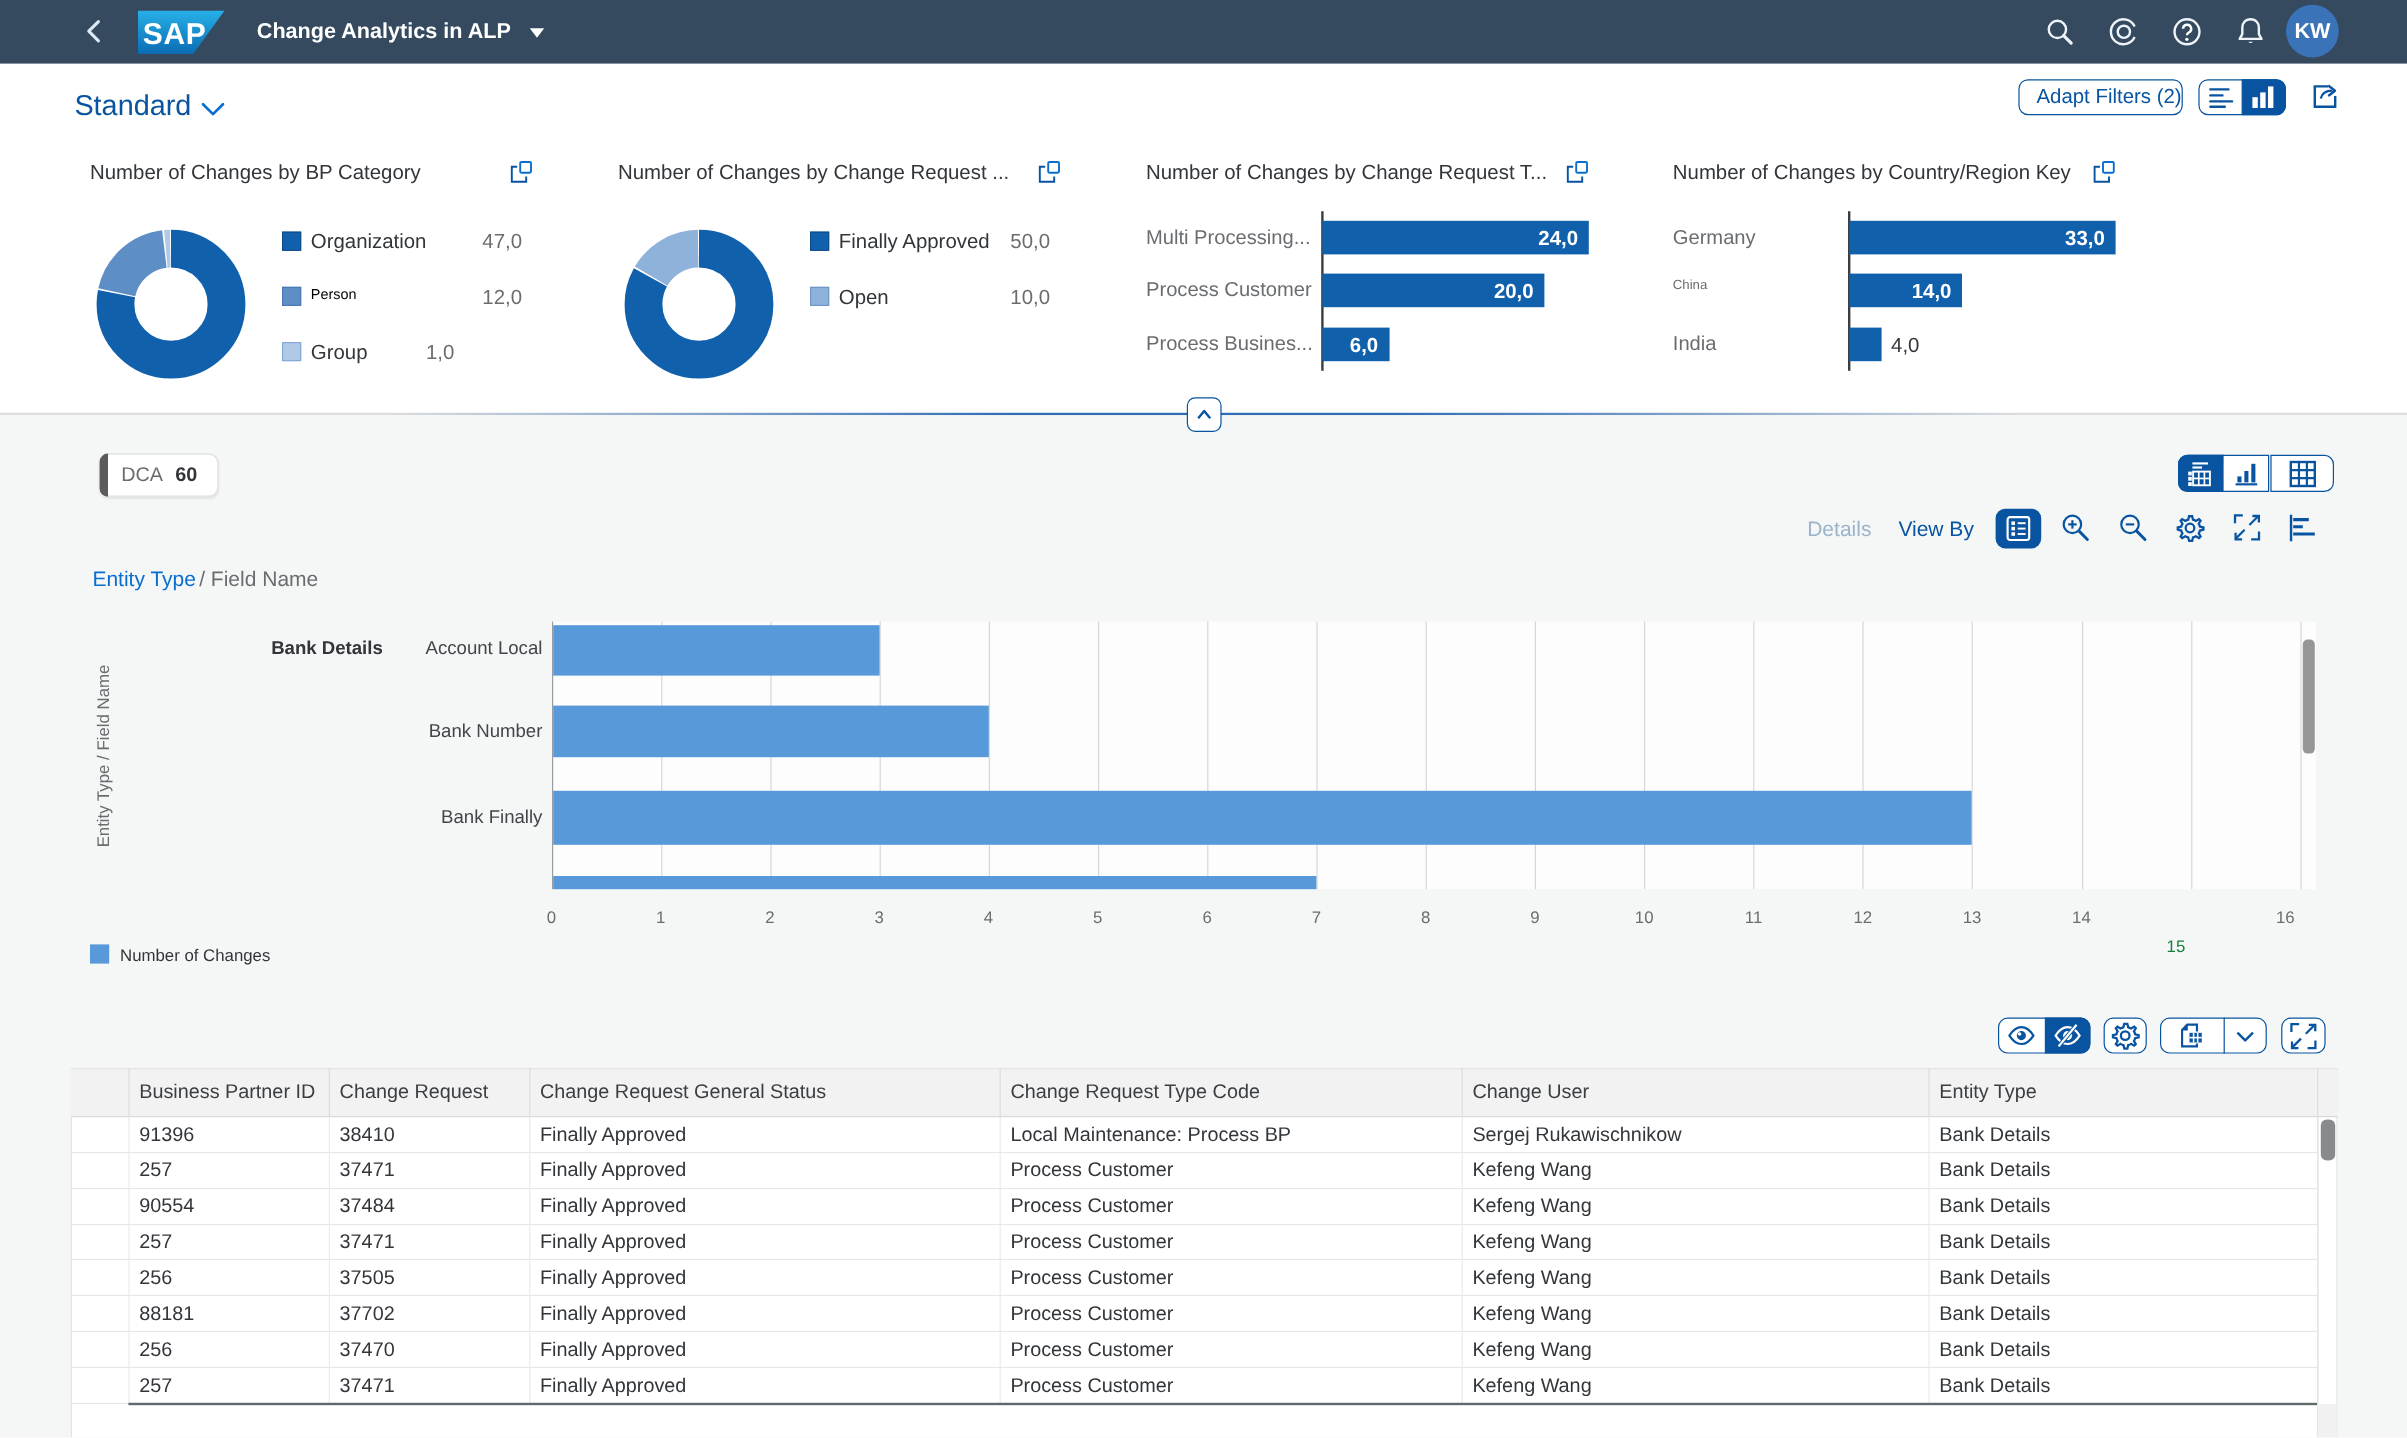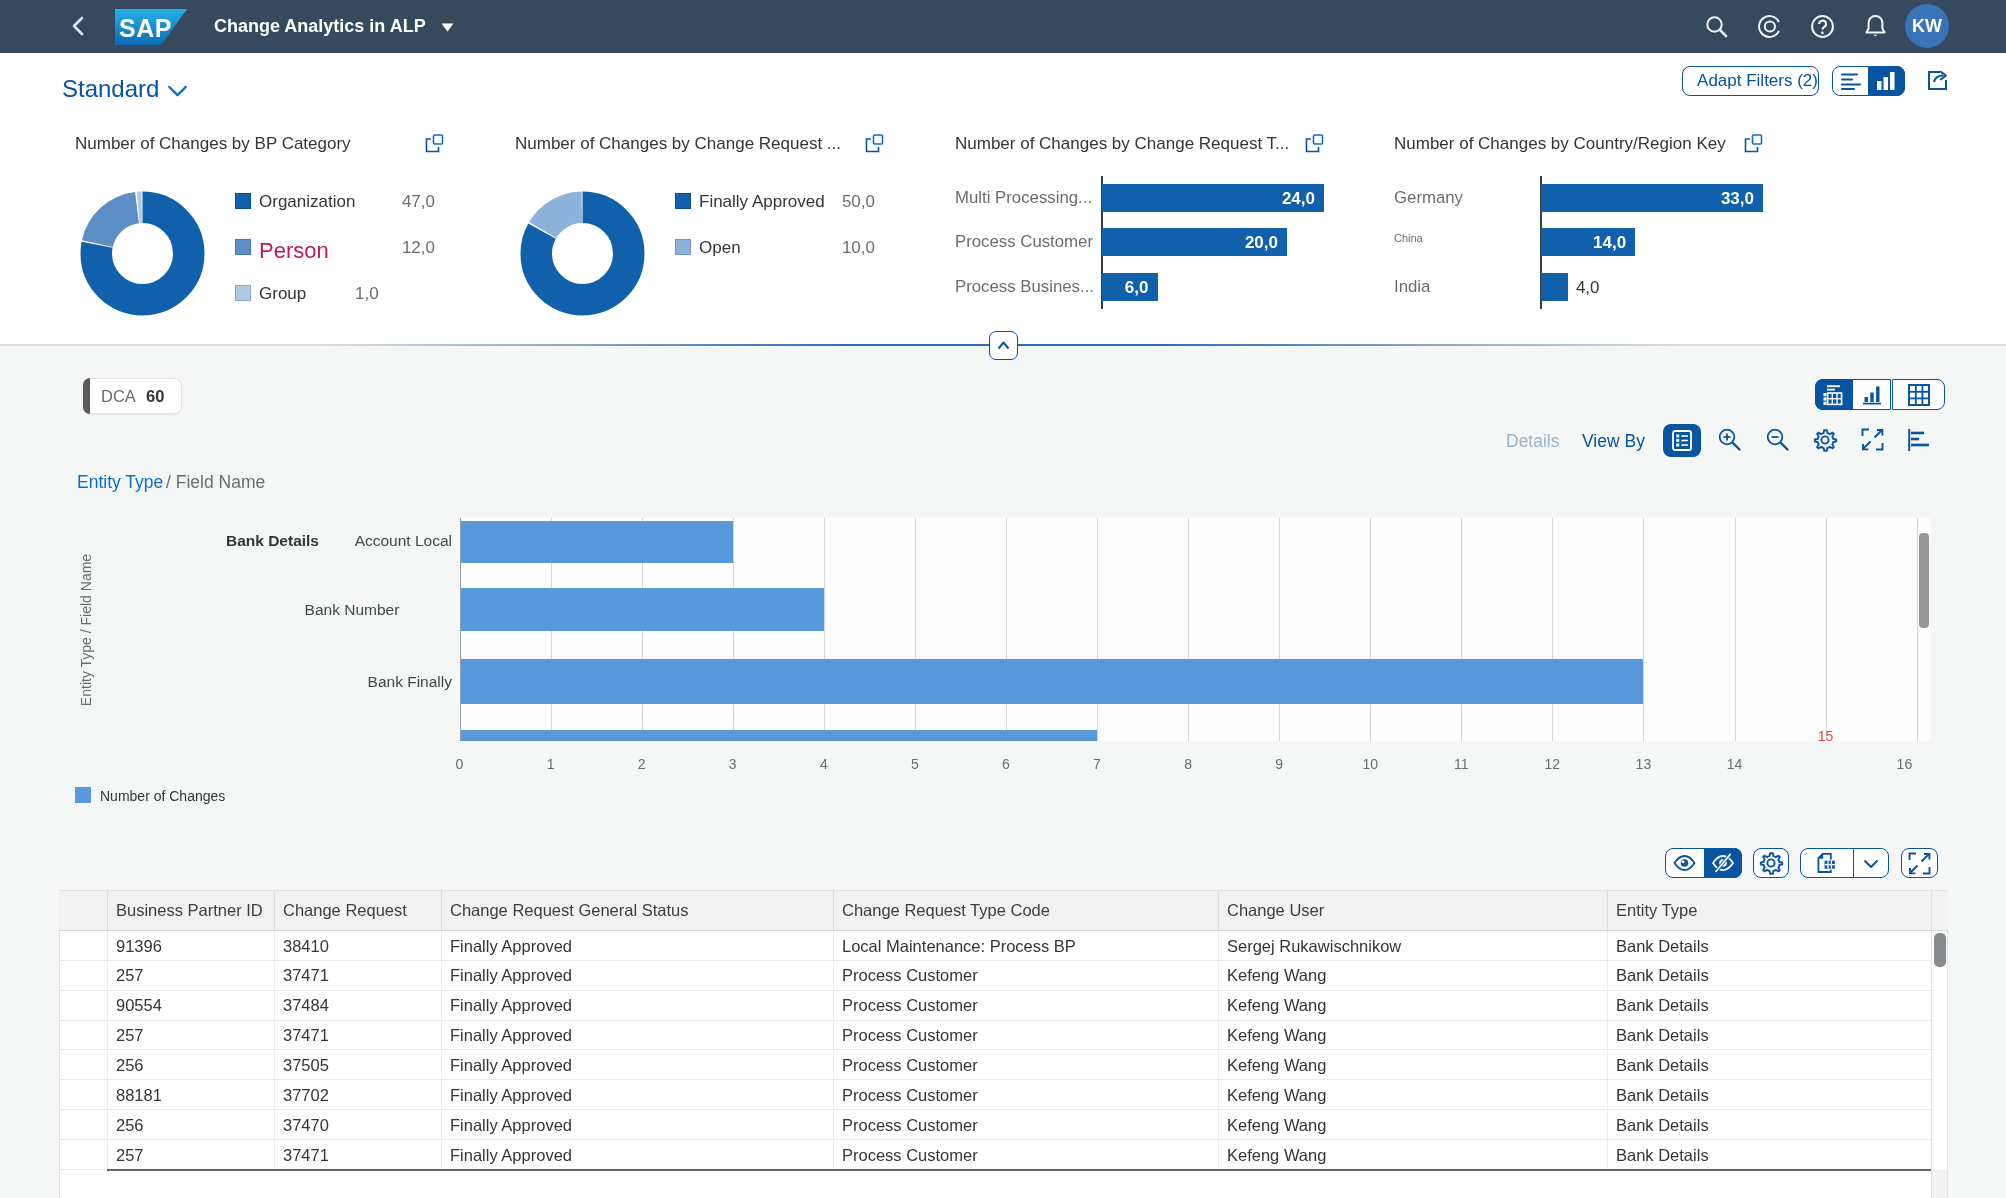--- a/index.html
+++ b/index.html
@@ -96,21 +96,21 @@
     <circle cx="62.5" cy="62.5" r="46.25" fill="none" stroke="#afc9e6" stroke-width="31.5" stroke-dasharray="3.64 286.95" stroke-dashoffset="-285.75" transform="rotate(-90 62.5 62.5)"></circle>
   </svg>
 <svg class="a" style="left:519.5px;top:190.5px" width="125" height="125" viewBox="0 0 125 125">
     <circle cx="62.5" cy="62.5" r="46.25" fill="none" stroke="#1060ac" stroke-width="31.5" stroke-dasharray="240.96 49.63" stroke-dashoffset="0.00" transform="rotate(-90 62.5 62.5)"></circle>
     <circle cx="62.5" cy="62.5" r="46.25" fill="none" stroke="#8fb2db" stroke-width="31.5" stroke-dasharray="47.23 243.36" stroke-dashoffset="-242.16" transform="rotate(-90 62.5 62.5)"></circle>
   </svg>
 <div class="a" style="left:235px;top:193px;width:16px;height:16px;background:#1060ac;border:1px solid #0d4f8d"></div>
 <div class="a" style="left:259px;top:192px;font-size:17px;color:#32363a">Organization</div>
 <div class="a" style="left:355px;top:192px;width:80px;font-size:17px;color:#6a6d70;text-align:right">47,0</div>
 <div class="a" style="left:235px;top:239px;width:16px;height:16px;background:#5e8ec6;border:1px solid #4a7ab5"></div>
-<div class="a" style="left:259px;top:238px;font-size:22px;color:#be185d">Person</div>
+<div class="a" style="left:259px;top:238px;font-size:12px;color:#000000">Person</div>
 <div class="a" style="left:355px;top:238px;width:80px;font-size:17px;color:#6a6d70;text-align:right">12,0</div>
 <div class="a" style="left:235px;top:285px;width:16px;height:16px;background:#afc9e6;border:1px solid #86a8d4"></div>
 <div class="a" style="left:259px;top:284px;font-size:17px;color:#32363a">Group</div>
 <div class="a" style="left:355px;top:284px;width:80px;font-size:17px;color:#6a6d70;text-align:left">1,0</div>
 <div class="a" style="left:675px;top:193px;width:16px;height:16px;background:#1060ac;border:1px solid #0d4f8d"></div>
 <div class="a" style="left:699px;top:192px;font-size:17px;color:#32363a">Finally Approved</div>
 <div class="a" style="left:795px;top:192px;width:80px;font-size:17px;color:#6a6d70;text-align:right">50,0</div>
 <div class="a" style="left:675px;top:239px;width:16px;height:16px;background:#8fb2db;border:1px solid #6f96c6"></div>
 <div class="a" style="left:699px;top:238px;font-size:17px;color:#32363a">Open</div>
 <div class="a" style="left:795px;top:238px;width:80px;font-size:17px;color:#6a6d70;text-align:right">10,0</div>
@@ -261,30 +261,30 @@
 <div class="a" style="left:1350.2px;top:756px;width:40px;text-align:center;font-size:14px;color:#6a6d70">10</div>
 <div class="a" style="left:1461.3px;top:518px;width:1px;height:223px;background:#d5d7d9"></div>
 <div class="a" style="left:1441.3px;top:756px;width:40px;text-align:center;font-size:14px;color:#6a6d70">11</div>
 <div class="a" style="left:1552.3px;top:518px;width:1px;height:223px;background:#d5d7d9"></div>
 <div class="a" style="left:1532.3px;top:756px;width:40px;text-align:center;font-size:14px;color:#6a6d70">12</div>
 <div class="a" style="left:1643.4px;top:518px;width:1px;height:223px;background:#d5d7d9"></div>
 <div class="a" style="left:1623.4px;top:756px;width:40px;text-align:center;font-size:14px;color:#6a6d70">13</div>
 <div class="a" style="left:1734.5px;top:518px;width:1px;height:223px;background:#d5d7d9"></div>
 <div class="a" style="left:1714.5px;top:756px;width:40px;text-align:center;font-size:14px;color:#6a6d70">14</div>
 <div class="a" style="left:1825.5px;top:518px;width:1px;height:223px;background:#d5d7d9"></div>
-<div class="a" style="left:1805.5px;top:728px;width:40px;text-align:center;font-size:14px;color:#ef4444">15</div>
+<div class="a" style="left:1805.5px;top:780px;width:40px;font-size:14px;color:#15803d">15</div>
 <div class="a" style="left:1916.6px;top:518px;width:1px;height:223px;background:#d5d7d9"></div>
 <div class="a" style="left:1896.6px;top:756px;width:40px;text-align:left;font-size:14px;color:#6a6d70">16</div>
 <div class="a" style="left:460.5px;top:520.5px;width:272.2px;height:42.5px;background:#5899da"></div>
 <div class="a" style="left:460.5px;top:588px;width:363.3px;height:43px;background:#5899da"></div>
 <div class="a" style="left:460.5px;top:659px;width:1182.9px;height:45px;background:#5899da"></div>
 <div class="a" style="left:460.5px;top:730px;width:636.5px;height:11px;background:#5899da"></div>
 <div class="a" style="left:119px;top:532px;width:200px;text-align:right;font-size:15.5px;font-weight:bold;color:#32363a">Bank Details</div>
 <div class="a" style="left:252px;top:532px;width:200px;text-align:right;font-size:15.5px;color:#42464a">Account Local</div>
-<div class="a" style="left:252px;top:601px;width:200px;text-align:center;font-size:15.5px;color:#42464a">Bank Number</div>
+<div class="a" style="left:252px;top:601px;width:200px;text-align:right;font-size:15.5px;color:#42464a">Bank Number</div>
 <div class="a" style="left:252px;top:673px;width:200px;text-align:right;font-size:15.5px;color:#42464a">Bank Finally</div>
 <div class="a" style="left:-20px;top:622px;width:212px;text-align:center;font-size:14px;color:#6a6d70;transform:rotate(-90deg)">Entity Type / Field Name</div>
 <div class="a" style="left:1918.5px;top:533px;width:10px;height:95px;background:#969696;border-radius:4px"></div>
 <div class="a" style="left:75px;top:787px;width:16px;height:16px;background:#5899da"></div>
 <div class="a" style="left:100px;top:788px;font-size:14px;color:#32363a">Number of Changes</div>
 <div class="a" style="left:1665px;top:848px;width:77px;height:30px;background:#fff;border:1px solid #0854a0;border-radius:8px"></div>
 <div class="a" style="left:1703.5px;top:848px;width:38.5px;height:30px;background:#0854a0;border-radius:0 8px 8px 0"></div>
 <svg class="a" style="left:1673px;top:855px" width="23" height="16" viewBox="0 0 23 16">
 <path d="M1.5 8 C5 2.5 9 1 11.5 1 C14 1 18 2.5 21.5 8 C18 13.5 14 15 11.5 15 C9 15 5 13.5 1.5 8 Z" fill="none" stroke="#0854a0" stroke-width="1.8"></path>
 <circle cx="11.5" cy="8" r="3.8" fill="#0854a0"></circle>

